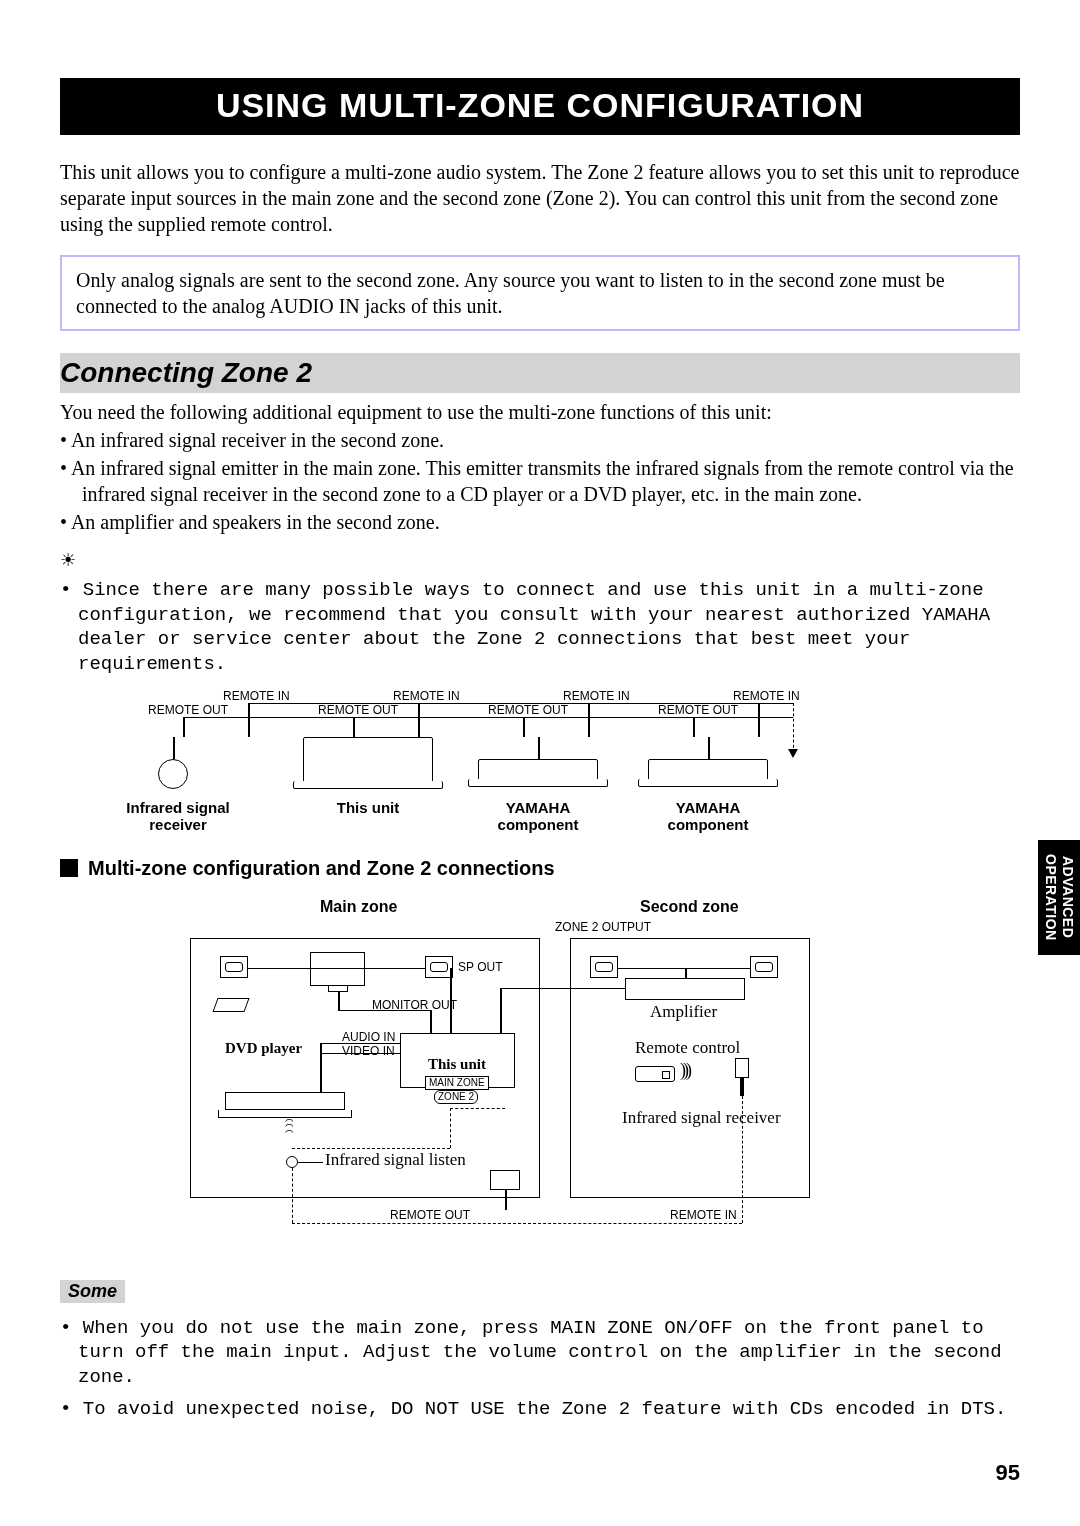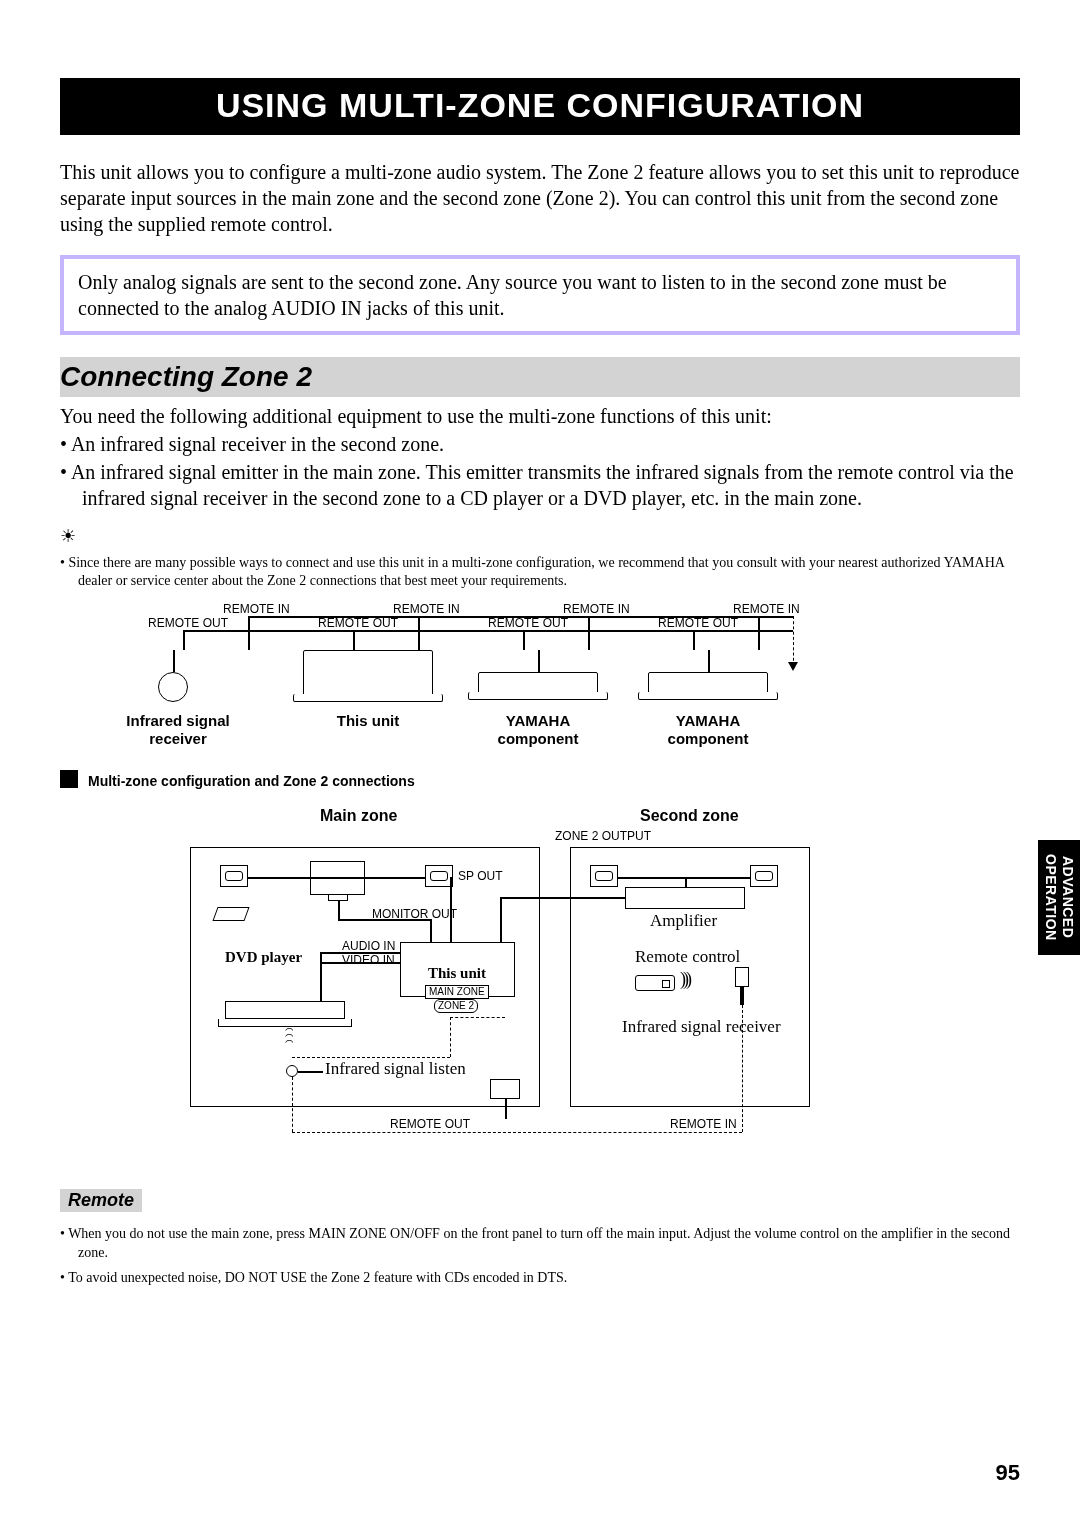--- a/index.html
+++ b/index.html
@@ -25,21 +25,21 @@
     letter-spacing: 1px;
     padding: 8px 0 10px 0;
     margin-bottom: 24px;
   }
   .intro {
     font-size: 20px;
     line-height: 1.3;
     margin-bottom: 18px;
   }
   .note-box {
-    border: 4px solid #c4b5fd;
+    border: 2px solid #c4b5fd;
     padding: 10px 14px;
     font-size: 20px;
     line-height: 1.3;
     margin-bottom: 22px;
   }
   .section-heading {
     background: #d3d3d3;
     font-family: Arial, Helvetica, sans-serif;
     font-weight: 700;
     font-style: italic;
@@ -66,25 +66,26 @@
   ul.bullets li::before { content: "• "; }
   .tip-icon {
     font-size: 18px;
     margin: 4px 0 2px 0;
   }
   ul.small-bullets {
     list-style: none;
     margin-bottom: 8px;
   }
   ul.small-bullets li {
-    font-size: 14px;
+    font-size: 19px;
     line-height: 1.3;
     padding-left: 18px;
     text-indent: -18px;
     margin: 7px 0;
+    font-family: Liberation Mono, monospace;
   }
   ul.small-bullets li::before { content: "• "; }
 
   
   .diagram1 {
     position: relative;
     height: 158px;
     margin: 12px 0 10px 58px;
     width: 760px;
   }
@@ -126,21 +127,21 @@
     position: absolute;
     width: 0; height: 0;
     border-left: 5px solid transparent;
     border-right: 5px solid transparent;
     border-top: 9px solid #000;
   }
 
   .subheading {
     font-family: Arial, Helvetica, sans-serif;
     font-weight: 700;
-    font-size: 14px;
+    font-size: 20px;
     margin: 10px 0 18px 0;
   }
   .subheading .sq {
     display: inline-block;
     width: 18px; height: 18px;
     background: #000;
     vertical-align: -2px;
     margin-right: 10px;
   }
 
@@ -301,20 +302,21 @@
   <p class="intro">This unit allows you to configure a multi-zone audio system. The Zone 2 feature allows you to set this unit to reproduce separate input sources in the main zone and the second zone (Zone 2). You can control this unit from the second zone using the supplied remote control.</p>
 
   <div class="note-box">Only analog signals are sent to the second zone. Any source you want to listen to in the second zone must be connected to the analog AUDIO IN jacks of this unit.</div>
 
   <div class="section-heading">Connecting Zone 2</div>
 
   <p class="body-text">You need the following additional equipment to use the multi-zone functions of this unit:</p>
   <ul class="bullets">
     <li>An infrared signal receiver in the second zone.</li>
     <li>An infrared signal emitter in the main zone. This emitter transmits the infrared signals from the remote control via the infrared signal receiver in the second zone to a CD player or a DVD player, etc. in the main zone.</li>
+    <li>An amplifier and speakers in the second zone.</li>
   </ul>
 
   <div class="tip-icon">☀</div>
   <ul class="small-bullets">
     <li>Since there are many possible ways to connect and use this unit in a multi-zone configuration, we recommend that you consult with your nearest authorized YAMAHA dealer or service center about the Zone 2 connections that best meet your requirements.</li>
   </ul>
 
   
   <div class="diagram1">
 
@@ -441,21 +443,21 @@
     <div class="d2-line-v" style="left:315px;top:292px;height:20px;"></div>
     <div class="d2-dash-h" style="left:260px;top:210px;width:55px;"></div>
     <div class="d2-dash-v" style="left:260px;top:210px;height:40px;"></div>
     <div class="d2-dash-h" style="left:102px;top:250px;width:158px;"></div>
 
     <div class="d2-small-text" style="left:200px;top:310px;">REMOTE OUT</div>
     <div class="d2-small-text" style="left:480px;top:310px;">REMOTE IN</div>
   </div>
 
   <div style="height:22px;"></div>
-  <span class="notes-label">Remote</span>
+  <span class="notes-label">Some</span>
   <ul class="small-bullets">
     <li>When you do not use the main zone, press MAIN ZONE ON/OFF on the front panel to turn off the main input. Adjust the volume control on the amplifier in the second zone.</li>
     <li>To avoid unexpected noise, DO NOT USE the Zone 2 feature with CDs encoded in DTS.</li>
   </ul>
 </div>
 
 <div class="side-tab">
   <span>ADVANCED</span><br><span>OPERATION</span>
 </div>
 

